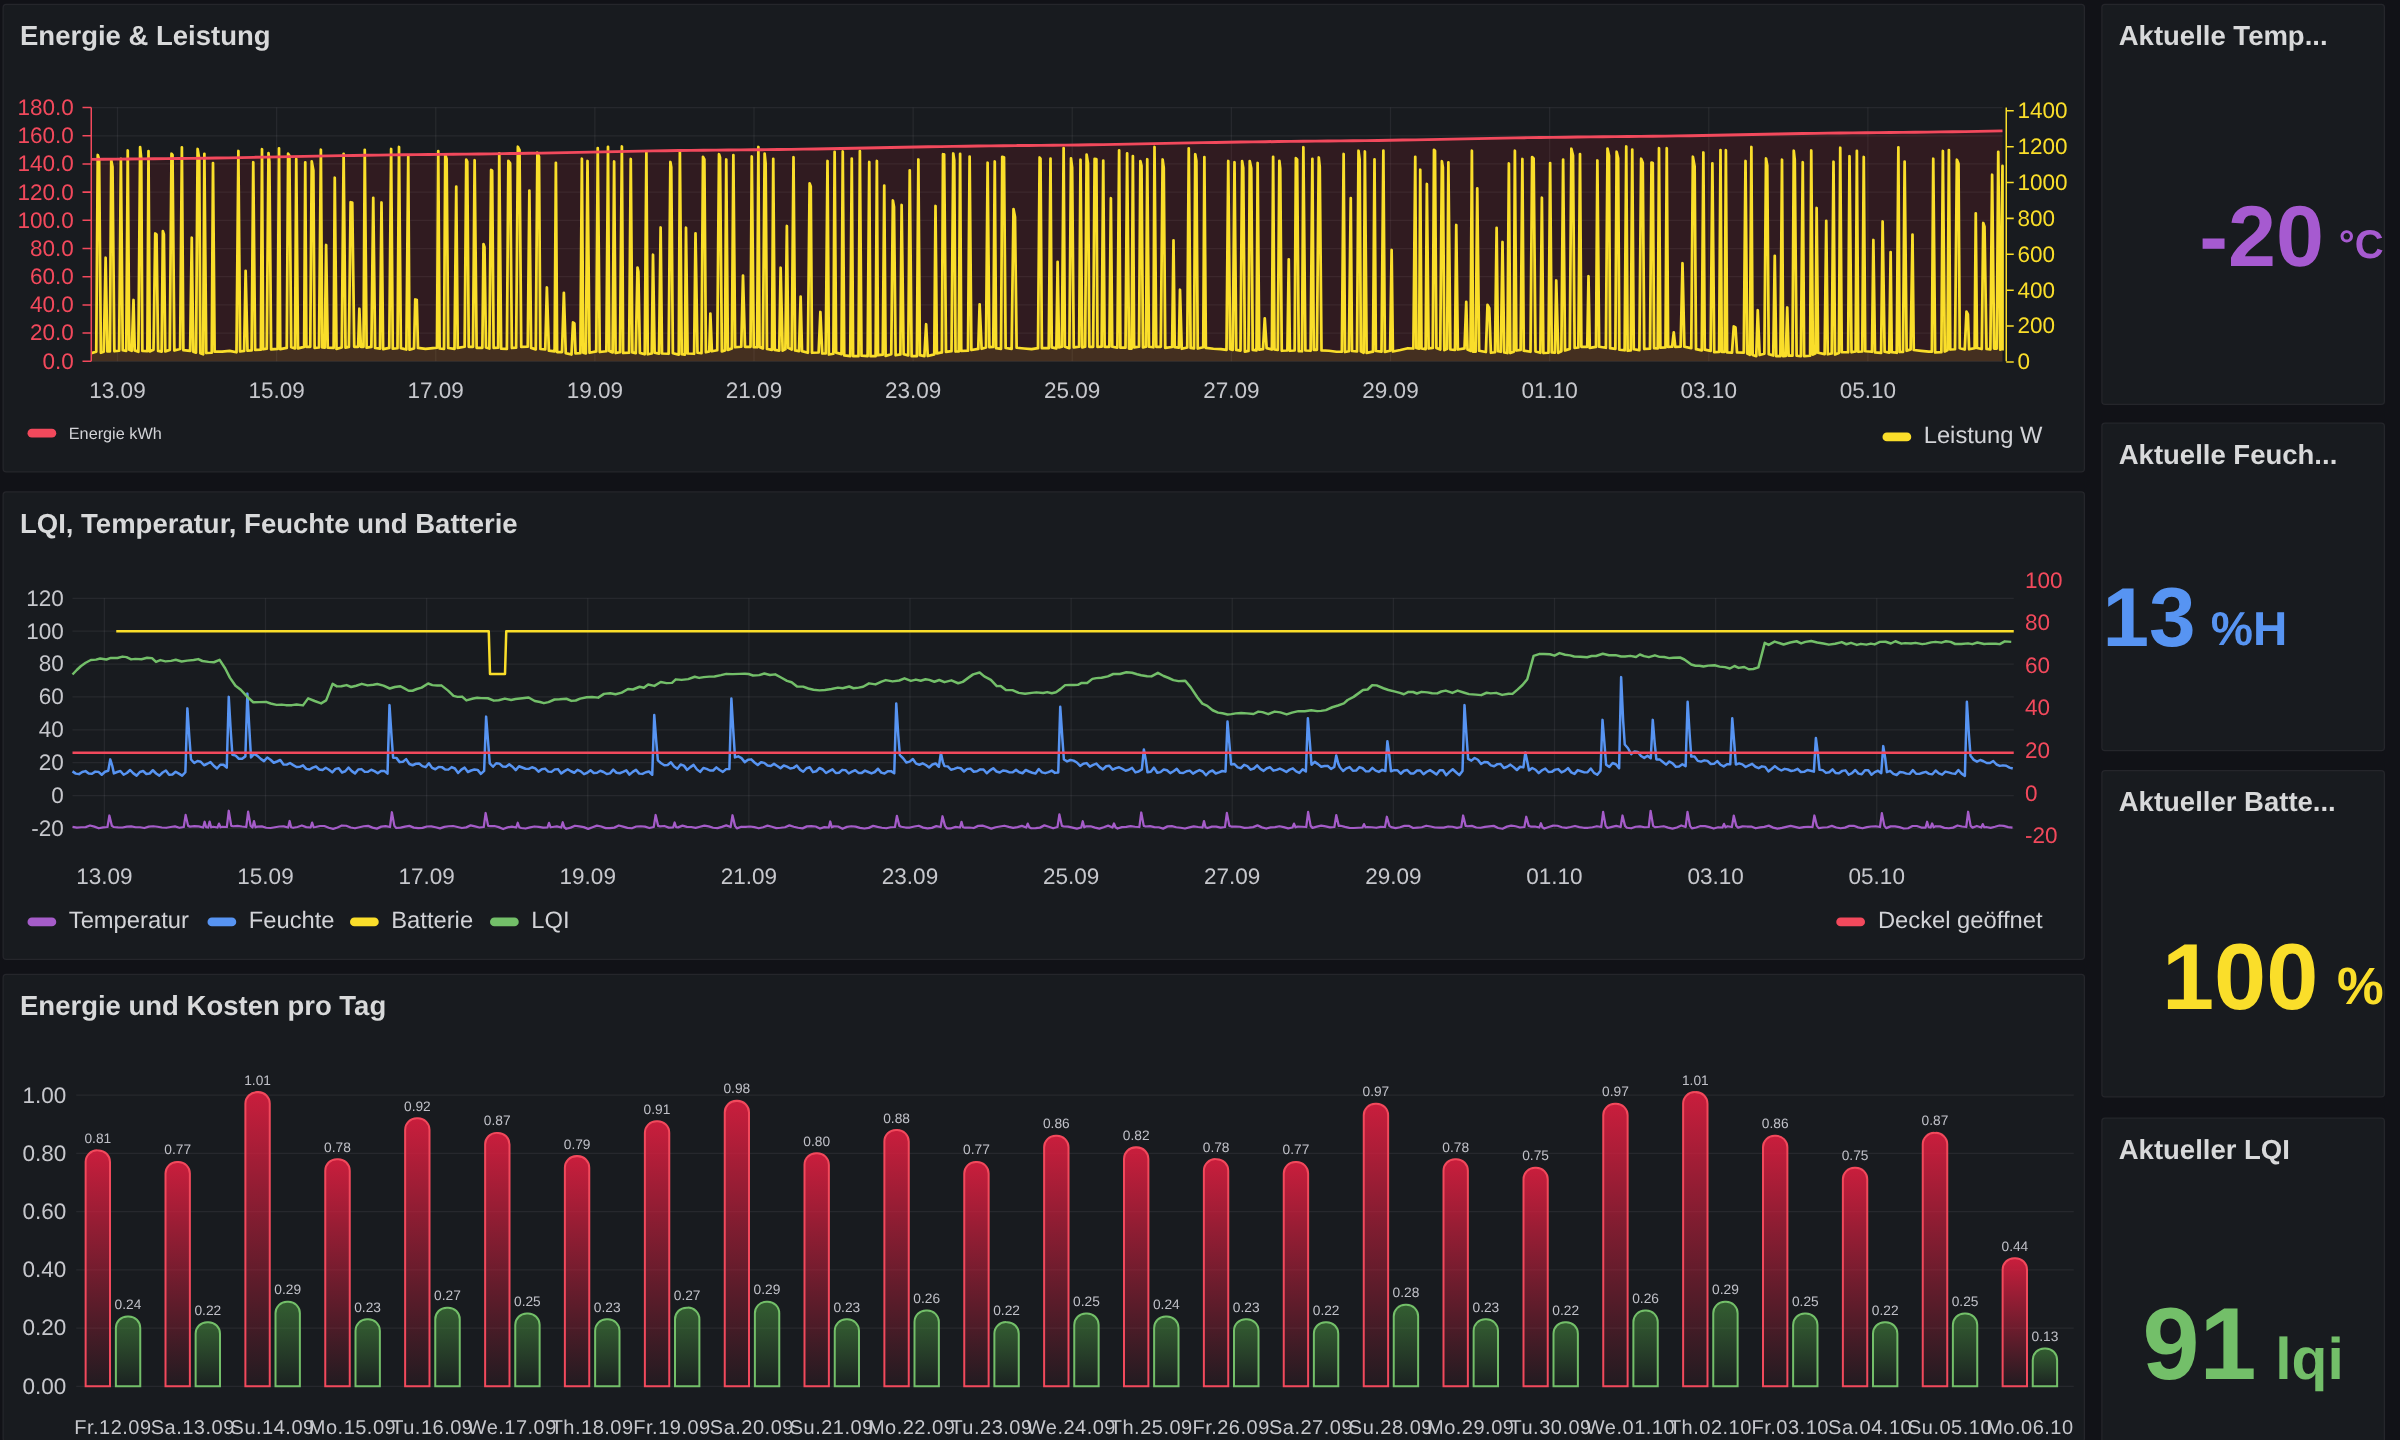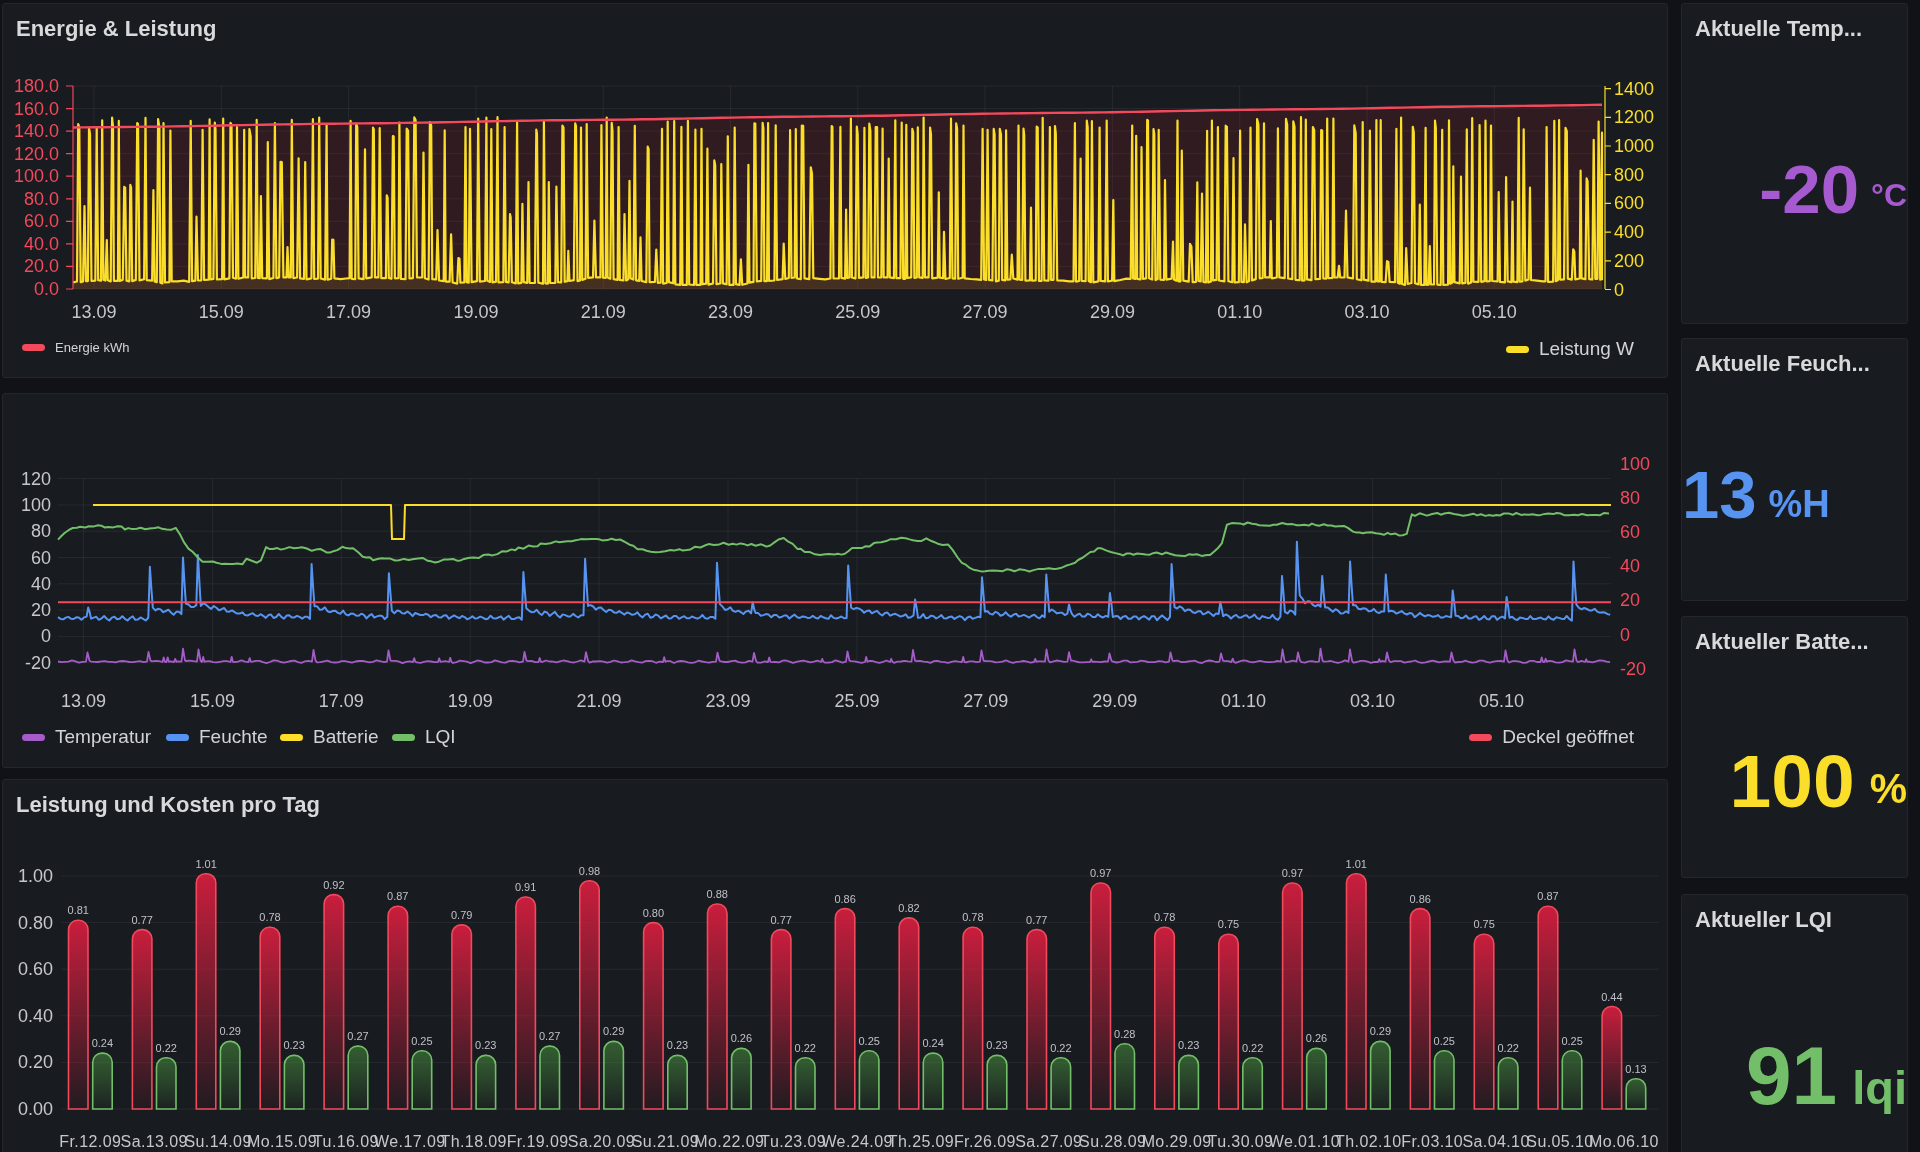--- a/index.html
+++ b/index.html
@@ -79,20 +79,21 @@
       <text x="1236.7" y="314" text-anchor="middle" font-size="18" fill="#c6c7cc">01.10</text>
       <text x="1364.0" y="314" text-anchor="middle" font-size="18" fill="#c6c7cc">03.10</text>
       <text x="1491.3" y="314" text-anchor="middle" font-size="18" fill="#c6c7cc">05.10</text>
     </svg>
     <div style="position:absolute;left:0;top:334px;width:100%;height:30px">
       <div style="position:absolute;left:19px;top:0;white-space:nowrap"><span style="display:inline-block;width:23px;height:7px;border-radius:4px;background:#f2495c;vertical-align:middle;margin-right:10px"></span><span style="font-size:13px;color:#d2d3d7;vertical-align:middle">Energie kWh</span></div>
       <div style="position:absolute;right:33px;top:0;white-space:nowrap"><span style="display:inline-block;width:23px;height:7px;border-radius:4px;background:#fade2a;vertical-align:middle;margin-right:10px"></span><span style="font-size:19px;color:#d2d3d7;vertical-align:middle">Leistung W</span></div>
     </div>
   </div>
 <div class="panel" style="left:2px;top:393px;width:1666px;height:375px">
+    <div class="ptitle">LQI, Temperatur, Feuchte und Batterie</div>
     <svg width="1664" height="373" style="position:absolute;left:0;top:0">
       <line x1="55" y1="84.6" x2="1608" y2="84.6" stroke="rgba(204,204,220,0.08)" stroke-width="1"></line>
       <text x="48" y="90.6" text-anchor="end" font-size="18" fill="#c6c7cc">120</text>
       <line x1="55" y1="110.9" x2="1608" y2="110.9" stroke="rgba(204,204,220,0.08)" stroke-width="1"></line>
       <text x="48" y="116.9" text-anchor="end" font-size="18" fill="#c6c7cc">100</text>
       <line x1="55" y1="137.2" x2="1608" y2="137.2" stroke="rgba(204,204,220,0.08)" stroke-width="1"></line>
       <text x="48" y="143.2" text-anchor="end" font-size="18" fill="#c6c7cc">80</text>
       <line x1="55" y1="163.5" x2="1608" y2="163.5" stroke="rgba(204,204,220,0.08)" stroke-width="1"></line>
       <text x="48" y="169.5" text-anchor="end" font-size="18" fill="#c6c7cc">60</text>
       <line x1="55" y1="189.8" x2="1608" y2="189.8" stroke="rgba(204,204,220,0.08)" stroke-width="1"></line>
@@ -142,21 +143,21 @@
     </svg>
     <div style="position:absolute;left:0;top:332px;width:100%;height:30px">
       <div style="position:absolute;left:19px;top:0;white-space:nowrap"><span style="display:inline-block;width:23px;height:7px;border-radius:4px;background:#a55cc9;vertical-align:middle;margin-right:10px"></span><span style="font-size:19px;color:#d2d3d7;vertical-align:middle">Temperatur</span></div>
       <div style="position:absolute;left:163px;top:0;white-space:nowrap"><span style="display:inline-block;width:23px;height:7px;border-radius:4px;background:#5794f2;vertical-align:middle;margin-right:10px"></span><span style="font-size:19px;color:#d2d3d7;vertical-align:middle">Feuchte</span></div>
       <div style="position:absolute;left:277px;top:0;white-space:nowrap"><span style="display:inline-block;width:23px;height:7px;border-radius:4px;background:#fade2a;vertical-align:middle;margin-right:10px"></span><span style="font-size:19px;color:#d2d3d7;vertical-align:middle">Batterie</span></div>
       <div style="position:absolute;left:389px;top:0;white-space:nowrap"><span style="display:inline-block;width:23px;height:7px;border-radius:4px;background:#73bf69;vertical-align:middle;margin-right:10px"></span><span style="font-size:19px;color:#d2d3d7;vertical-align:middle">LQI</span></div>
       <div style="position:absolute;right:33px;top:0;white-space:nowrap"><span style="display:inline-block;width:23px;height:7px;border-radius:4px;background:#f2495c;vertical-align:middle;margin-right:10px"></span><span style="font-size:19px;color:#d2d3d7;vertical-align:middle">Deckel geöffnet</span></div>
     </div>
   </div>
 <div class="panel" style="left:2px;top:779px;width:1666px;height:375px">
-    <div class="ptitle">Leistung und Kosten pro Tag</div>
+    <div class="ptitle">Energie und Kosten pro Tag</div>
     <svg width="1664" height="373" style="position:absolute;left:0;top:0">
       <defs>
         <linearGradient id="gr" x1="0" y1="0" x2="0" y2="1">
           <stop offset="0" stop-color="#d81e3f" stop-opacity="0.92"></stop>
           <stop offset="1" stop-color="#d81e3f" stop-opacity="0.05"></stop>
         </linearGradient>
         <linearGradient id="gg" x1="0" y1="0" x2="0" y2="1">
           <stop offset="0" stop-color="#458a3d" stop-opacity="0.6"></stop>
           <stop offset="1" stop-color="#4d9a44" stop-opacity="0.05"></stop>
         </linearGradient>
@@ -307,13 +308,13 @@
 <div class="panel" style="left:1681px;top:338px;width:227px;height:263px">
     <div class="ptitle">Aktuelle Feuch...</div>
     <div style="position:absolute;left:0;width:100%;top:156px;line-height:0;text-align:left;white-space:nowrap"><span style="font-size:67px;font-weight:700;color:#5794f2;line-height:0">13</span><span style="font-size:38px;font-weight:700;color:#5794f2;margin-left:12px;position:relative;top:-1px;line-height:0">%H</span></div>
   </div>
 <div class="panel" style="left:1681px;top:616px;width:227px;height:262px">
     <div class="ptitle">Aktueller Batte...</div>
     <div style="position:absolute;left:0;width:100%;top:164px;line-height:0;text-align:right;white-space:nowrap"><span style="font-size:75px;font-weight:700;color:#fade2a;line-height:0">100</span><span style="font-size:42px;font-weight:700;color:#fade2a;margin-left:15px;position:relative;top:-4px;line-height:0">%</span></div>
   </div>
 <div class="panel" style="left:1681px;top:894px;width:227px;height:262px">
     <div class="ptitle">Aktueller LQI</div>
-    <div style="position:absolute;left:0;width:100%;top:181px;line-height:0;text-align:right;white-space:nowrap"><span style="font-size:82px;font-weight:700;color:#73bf69;line-height:0">91</span><span style="font-size:47px;font-weight:700;color:#73bf69;margin-left:15px;position:relative;top:0px;line-height:0">lqi</span></div>
+    <div style="position:absolute;left:0;width:100%;top:181px;line-height:0;text-align:center;white-space:nowrap"><span style="font-size:82px;font-weight:700;color:#73bf69;line-height:0">91</span><span style="font-size:47px;font-weight:700;color:#73bf69;margin-left:15px;position:relative;top:0px;line-height:0">lqi</span></div>
   </div>
 </body></html>

